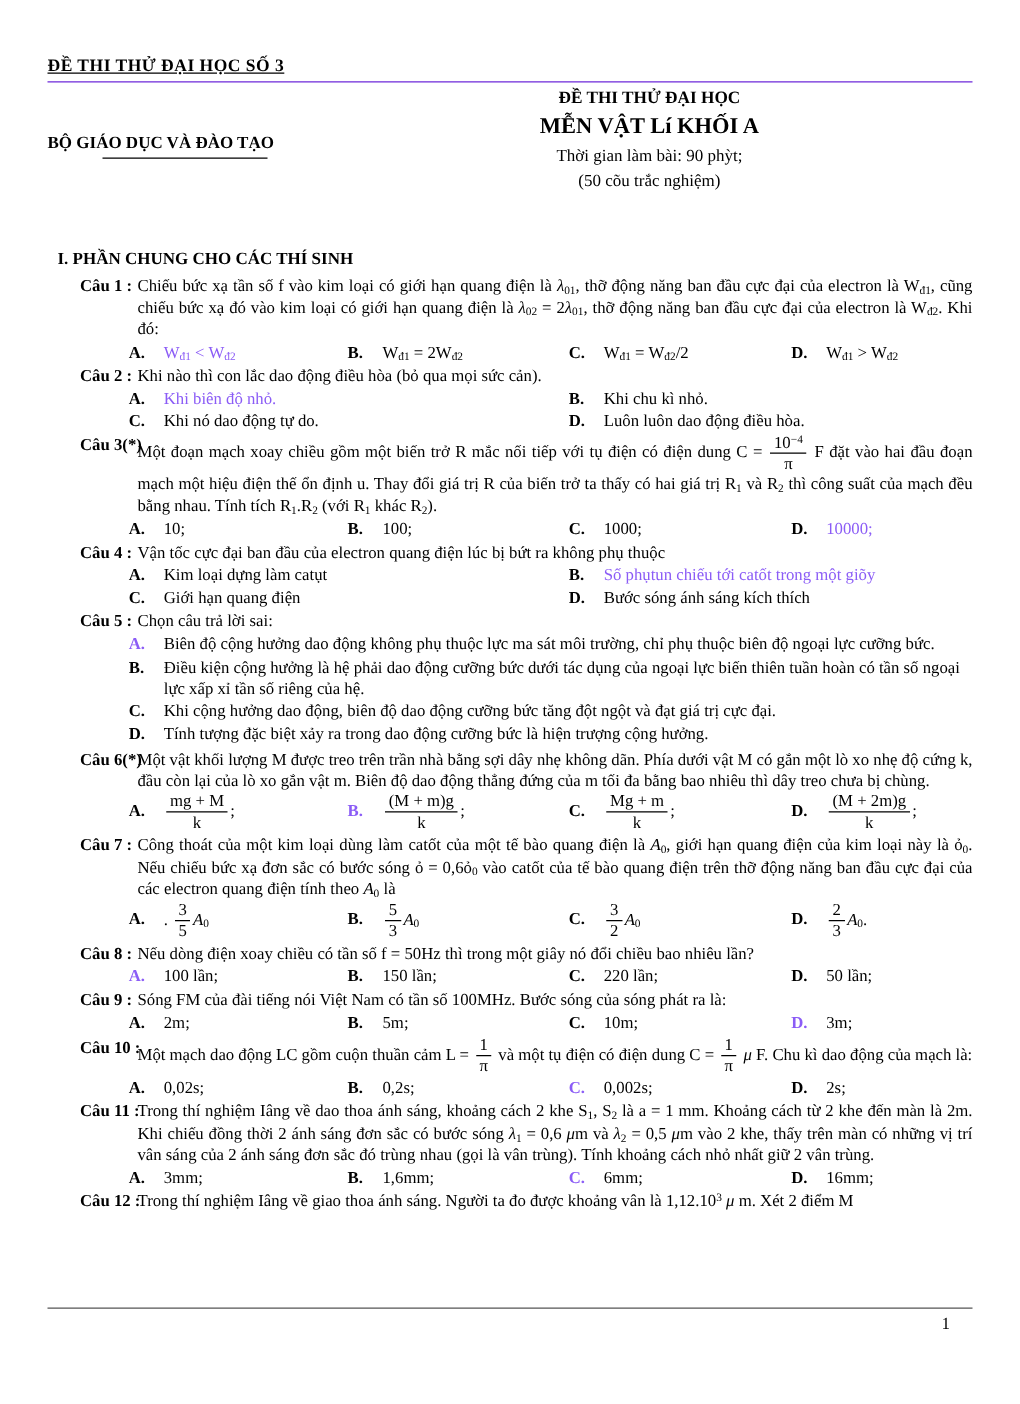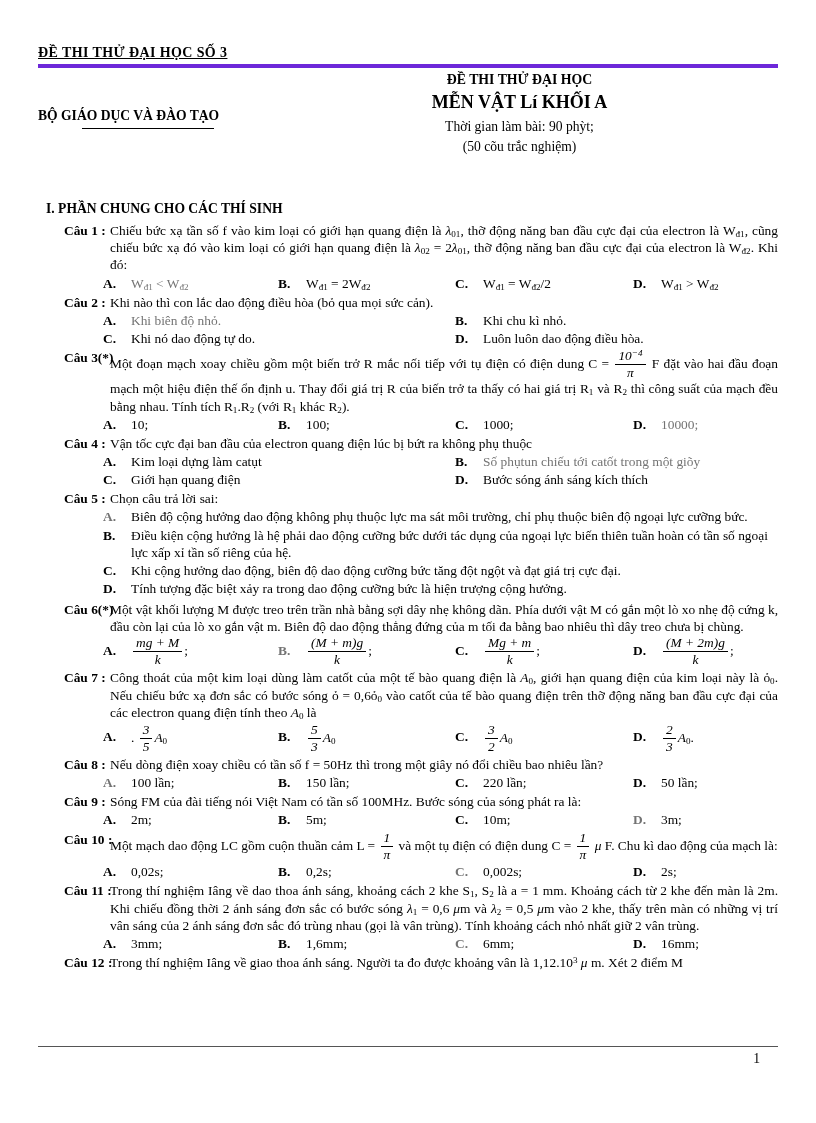--- a/index.html
+++ b/index.html
@@ -9,21 +9,21 @@
     font-size:13.4px;
     line-height:1.29;
     color:#000;
     background:#fff;
     position:relative;
     overflow:hidden;
   }
   .page { padding:44px 38px 0 38px; }
 
   
-  .top-title-row { border-bottom:4px solid #6d28d9; padding-bottom:2px; }
+  .top-title-row { border-bottom:1px solid #6d28d9; padding-bottom:2px; }
   .top-title { font-weight:bold; font-size:14px; text-decoration:underline; letter-spacing:0.4px; }
 
   .header-row { display:flex; margin-top:3px; }
   .header-left { width:285px;margin-top:36px; }
   .org-name { font-weight:bold; font-size:13.6px; }
   .org-rule { width:132px; border-bottom:1.2px solid #000; height:2px; margin:2px 0 0 44px; }
   .header-right { flex:1; text-align:center; padding-right:62px; }
   .exam-title { font-weight:bold; font-size:13.8px; }
   .exam-subject { font-weight:bold; font-size:18px; margin-top:2px;text-align:center; }
   .exam-time { font-size:13.6px; margin-top:4px; }
@@ -37,27 +37,27 @@
   .q-body { text-align:justify; }
 
   .opts { margin-left:-7px; margin-top:1px; }
   .opts.cols4 { display:grid; grid-template-columns:175px 177px 178px 1fr; }
   .opts.cols2 { display:grid; grid-template-columns:352px 1fr; }
   .opt { display:flex; align-items:baseline; }
   .opts.stack .opt { margin-bottom:1px; }
   .opt-letter { flex:0 0 28px; font-weight:bold; }
   .opt-text { }
 
-  .red { color:#737373; }
+  .red { color:#8b5cf6; }
 
   sub, sup { font-size:0.68em; line-height:1; }
   sub { vertical-align:-0.25em; }
   sup { vertical-align:0.45em; }
 
-  .frac { display:inline-block; text-align:center; vertical-align:middle; font-style:italic; line-height:1.05; padding:0 2px; }
+  .frac { display:inline-block; text-align:center; vertical-align:middle; line-height:1.05; padding:0 2px; }
   .frac .num { display:block; padding:0 3px 1px 3px; }
   .frac .den { display:block; border-top:1px solid #000; padding:1px 3px 0 3px; }
   i.mv { font-style:italic; }
 
   
   .footer { position:absolute; left:38px; right:38px; top:1046px; border-top:1px solid #555; }
   .page-num { text-align:right; padding:3px 18px 0 0; font-size:13.6px; }
 </style>
 </head>
 <body>

